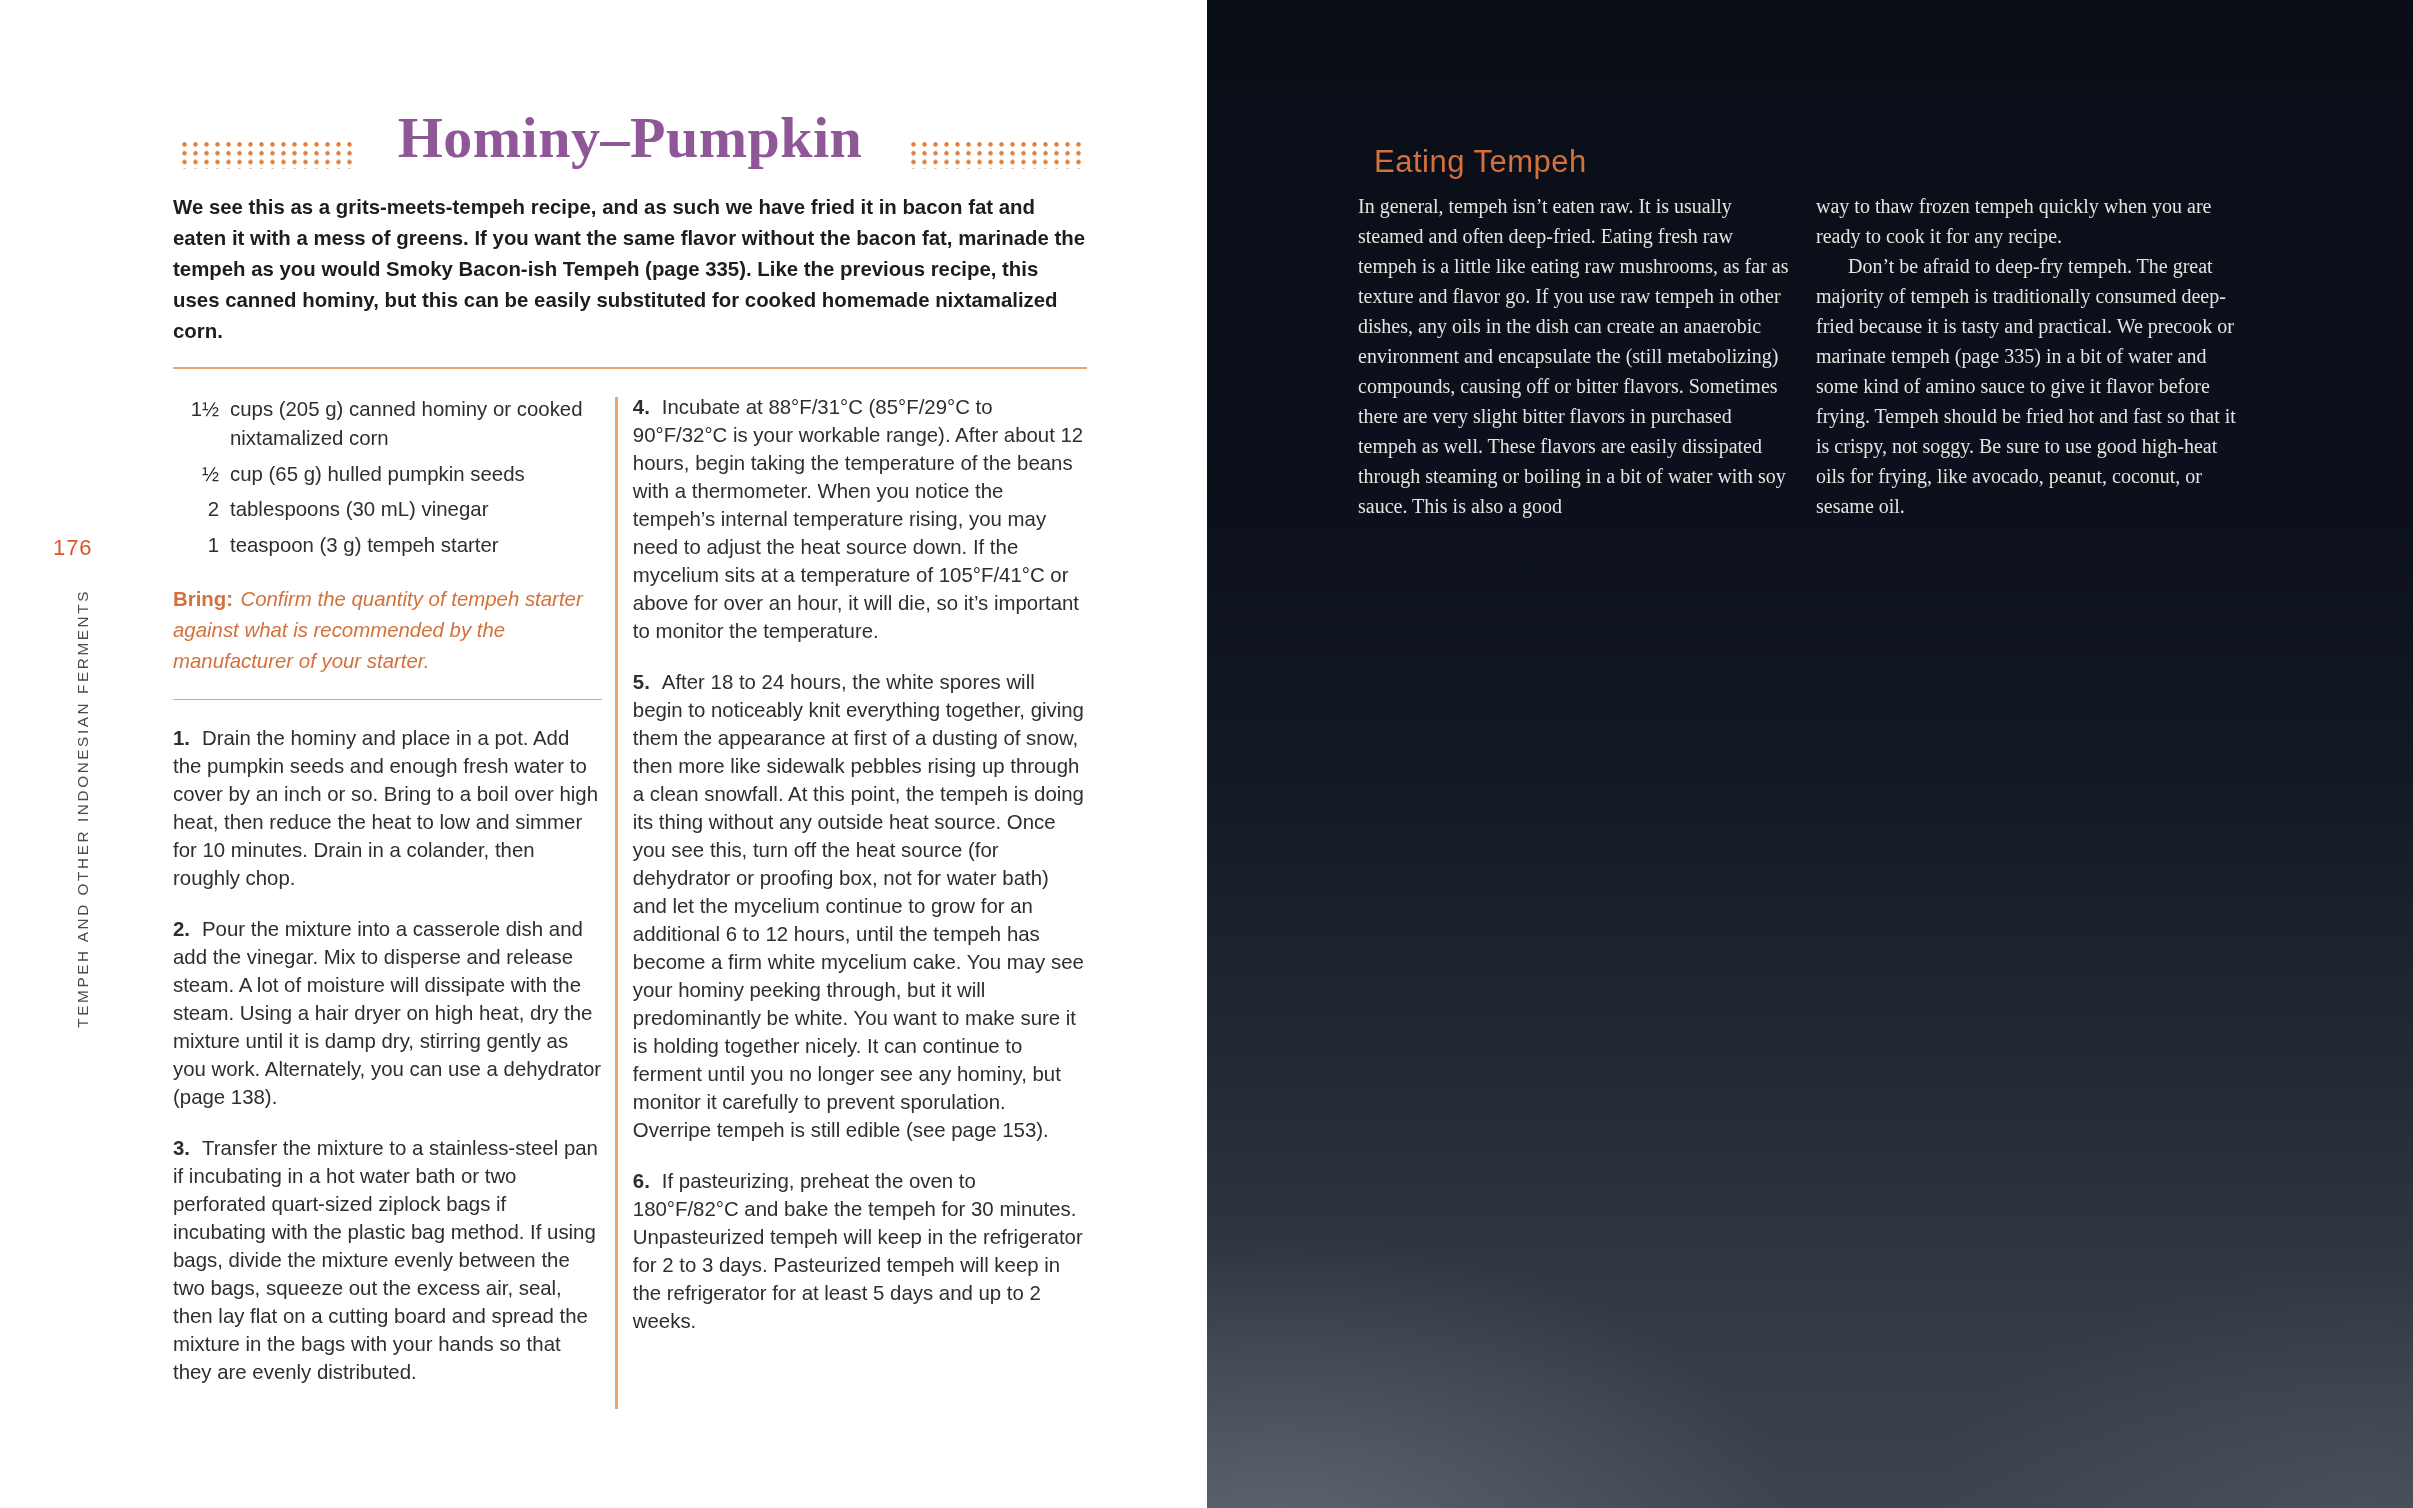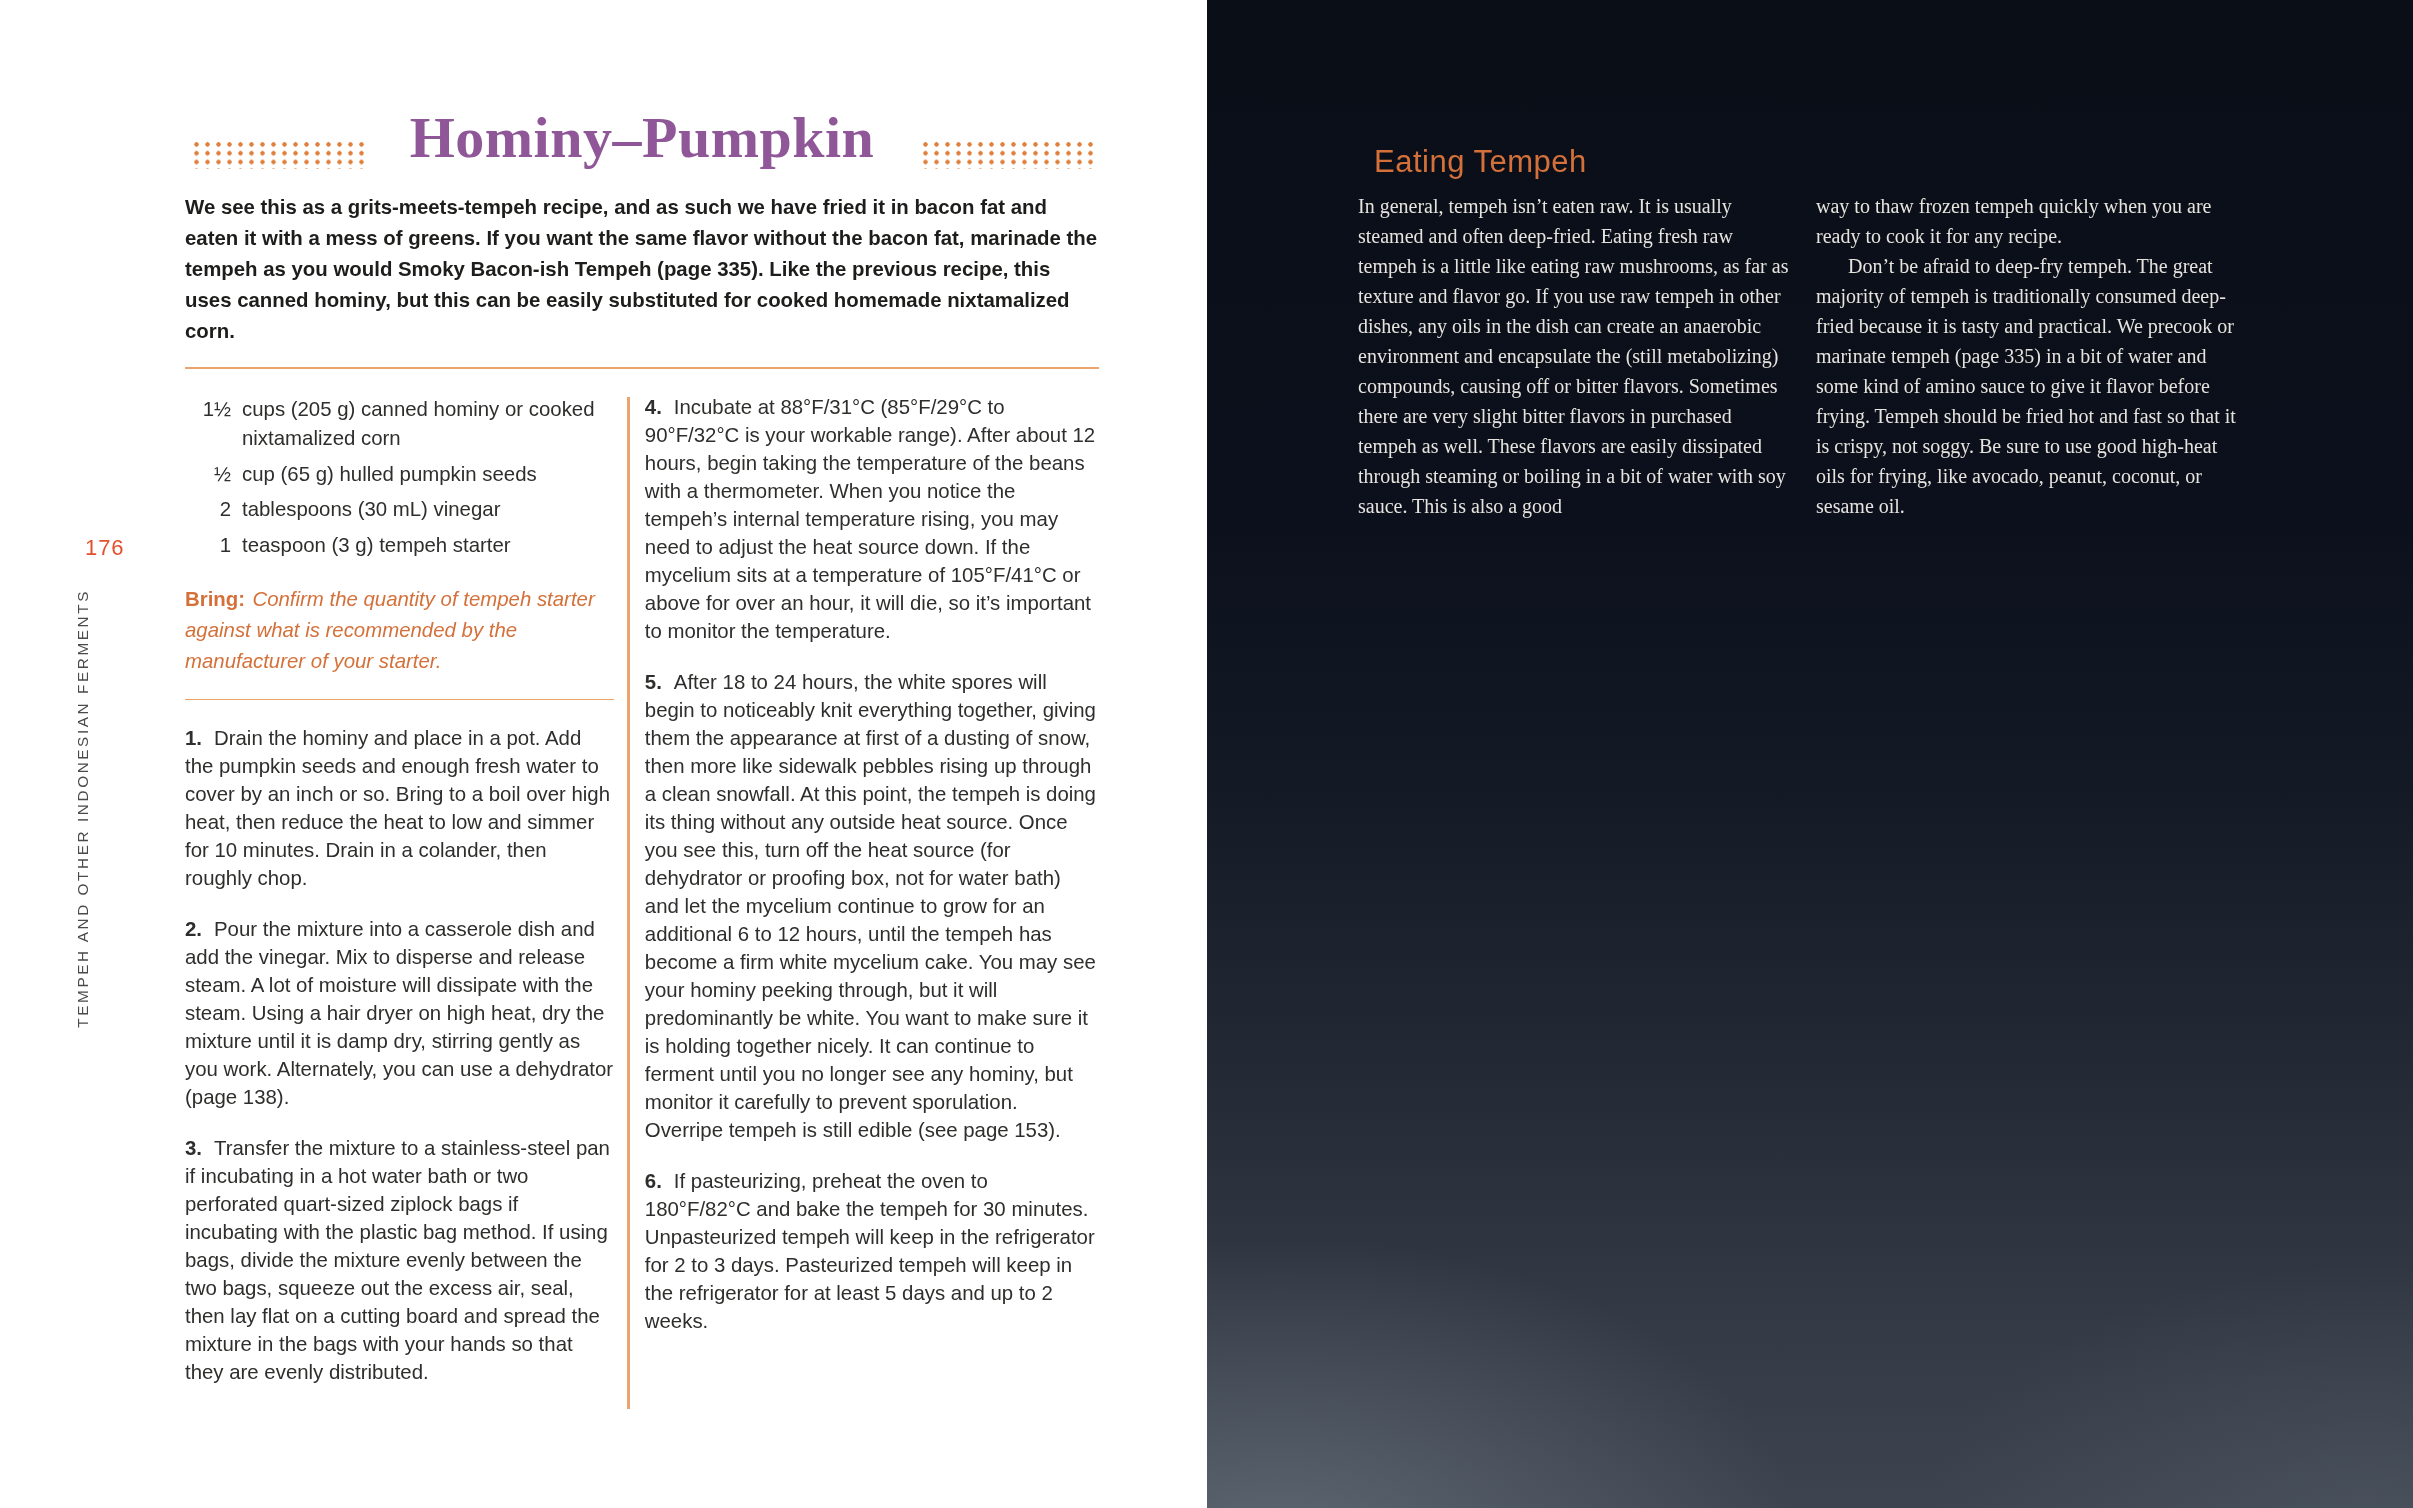--- a/index.html
+++ b/index.html
@@ -6,30 +6,30 @@
   body {
     width:2413px; height:1508px; position:relative;
     background:#ffffff;
     font-family:"Liberation Sans", sans-serif;
   }
 
   
   .left-page { position:absolute; left:0; top:0; width:1207px; height:1508px; background:#ffffff; }
 
   .folio-num {
-    position:absolute; left:85px; top:535px;
+    position:absolute; left:53px; top:535px;
     color:#e1512d; font-size:22px; letter-spacing:0.9px; font-weight:400;
   }
   .folio-vertical {
     position:absolute; left:74px; top:589px;
     writing-mode:vertical-rl; transform:rotate(180deg);
     font-size:15.3px; letter-spacing:2.6px; color:#4a4a48; white-space:nowrap;
   }
 
-  .content { position:absolute; left:185px; top:108px; width:914px; }
+  .content { position:absolute; left:173px; top:108px; width:914px; }
 
   .title-wrap { position:relative; text-align:center; }
   .recipe-title {
     font-family:"Liberation Serif", serif; font-weight:700;
     color:#8f5798; font-size:58px; line-height:60px; margin:0; letter-spacing:0.5px;
   }
   .dots {
     position:absolute; width:173px; height:29px;
     background-image:radial-gradient(circle, #e07f3c 1.9px, transparent 2.5px);
     background-size:11px 8.8px;

